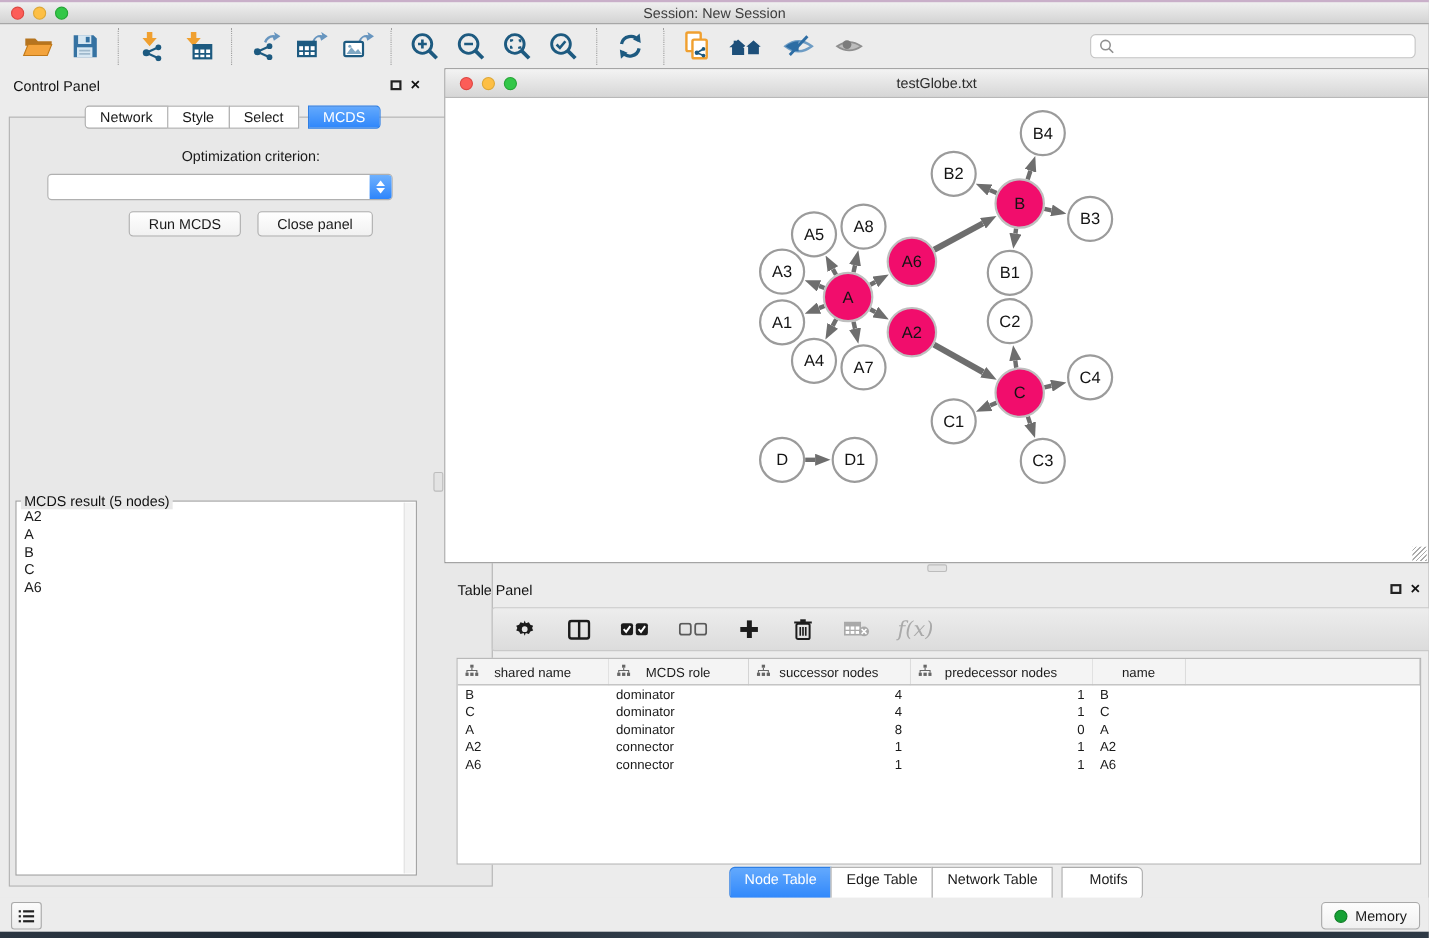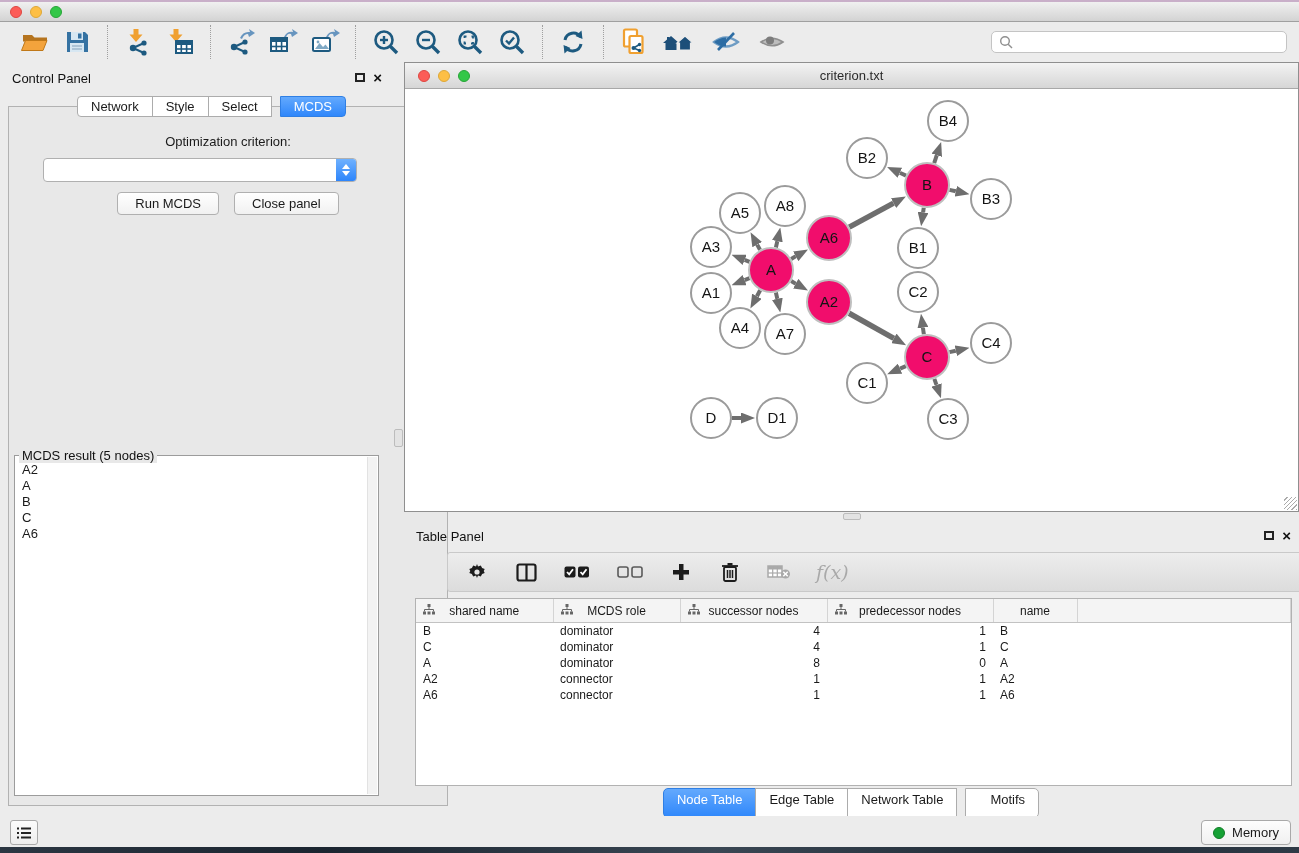--- a/index.html
+++ b/index.html
@@ -114,20 +114,21 @@
 <body>
 
 <div class="app">
 
   <div class="titlebar">
     <div class="lights">
       <div class="light red"></div>
       <div class="light yellow"></div>
       <div class="light green"></div>
     </div>
+    <div class="title">Session: New Session</div>
   </div>
 
   <div class="toolbar">
     <div class="tbtn">
       <svg width="30" height="28" viewBox="0 0 30 28">
         <path d="M3 7 h9 l2.5 2.5 H27 v4 H3z" fill="#b5741f"></path>
         <path d="M5.5 12.5 h21.5 l-4 10 H1.5z" fill="#f3a33c" stroke="#c07818" stroke-width="1"></path>
       </svg>
     </div>
     <div class="tbtn">
@@ -308,21 +309,21 @@
     </div>
   </div>
 
   <div class="net-window">
     <div class="nw-titlebar">
       <div class="lights">
         <div class="light red"></div>
         <div class="light yellow"></div>
         <div class="light green"></div>
       </div>
-      <div class="nw-title">criterion.txt</div>
+      <div class="nw-title">testGlobe.txt</div>
     </div>
     <div class="nw-canvas">
       <svg width="893" height="422" viewBox="0 0 893 422">
           <defs>
             <marker id="arw" viewBox="0 0 14 11" refX="0" refY="5.5" markerWidth="14" markerHeight="11" orient="auto" markerUnits="userSpaceOnUse">
               <path d="M0 0 L14 5.5 L0 11 z" fill="#6e6e6e"></path>
             </marker>
           </defs>
           <line x1="344.52383930205286" y1="189.2325282675464" x2="339.6148602228738" y2="191.11430358123172" stroke="#6e6e6e" stroke-width="4" marker-end="url(#arw)"></line>
           <line x1="386.1382867326163" y1="192.1107788869607" x2="390.7280480069818" y2="194.6430609693693" stroke="#6e6e6e" stroke-width="4" marker-end="url(#arw)"></line>

